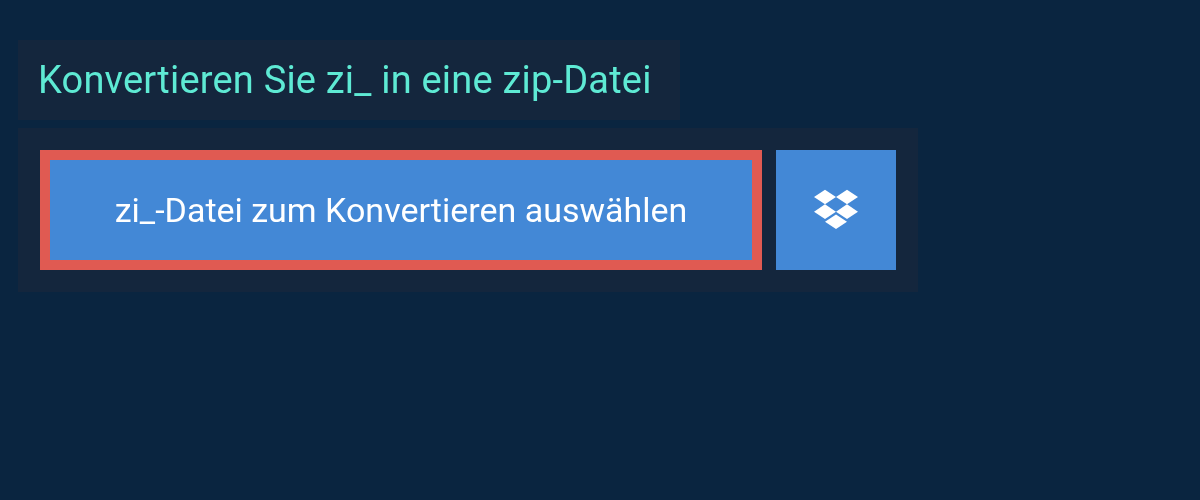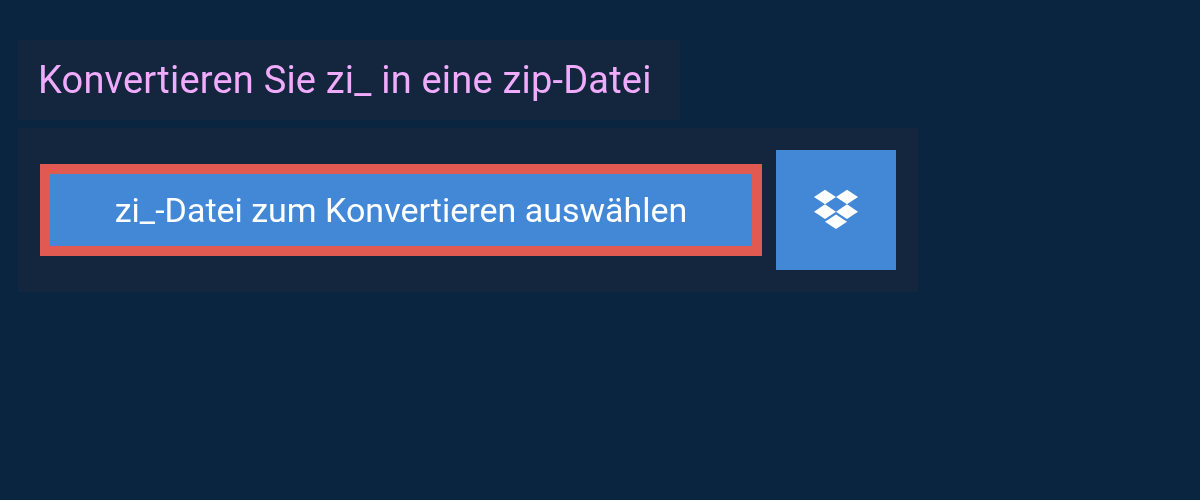--- a/index.html
+++ b/index.html
@@ -19,38 +19,38 @@
       position: absolute;
       left: 18px;
       top: 40px;
       background: #14263d;
       padding: 18px 28px 18px 20px;
       display: inline-block;
     }
     .title-text {
       font-size: 38px;
       font-weight: 400;
-      color: #f0abfc;
+      color: #5eead4;
       letter-spacing: 0.2px;
     }
     .panel {
       position: absolute;
       left: 18px;
       top: 128px;
       width: 900px;
       height: 164px;
       background: #14263d;
       display: flex;
       align-items: center;
       padding: 20px 22px;
       gap: 14px;
     }
     .select-button {
       flex: 1;
-      height: 92px;
+      height: 120px;
       background: #4388d6;
       border: 10px solid #e05a52;
       display: flex;
       align-items: center;
       justify-content: center;
       cursor: pointer;
     }
     .select-button-text {
       font-size: 34px;
       font-weight: 400;

